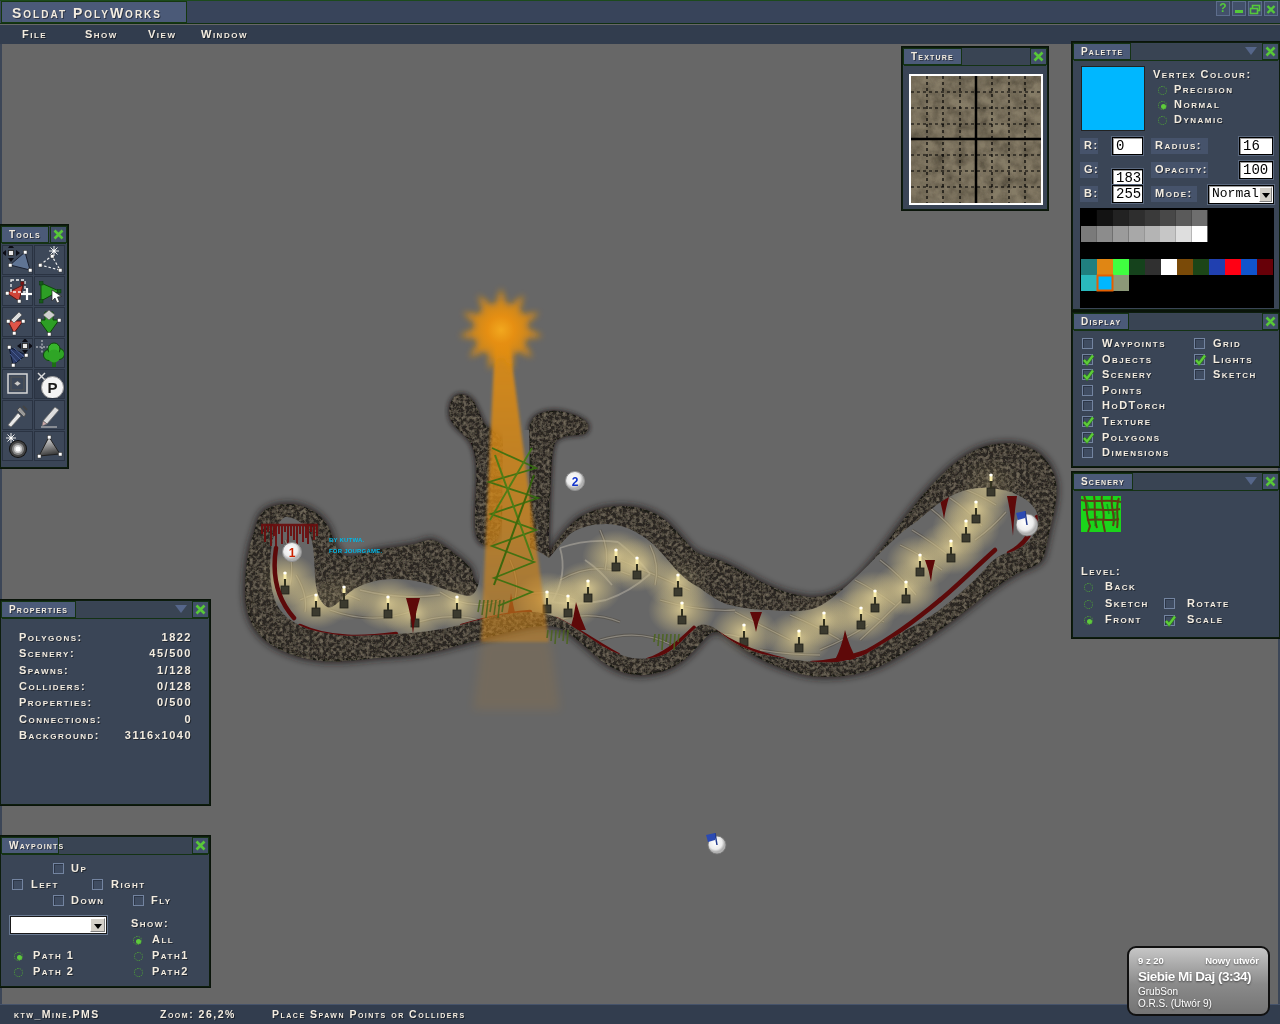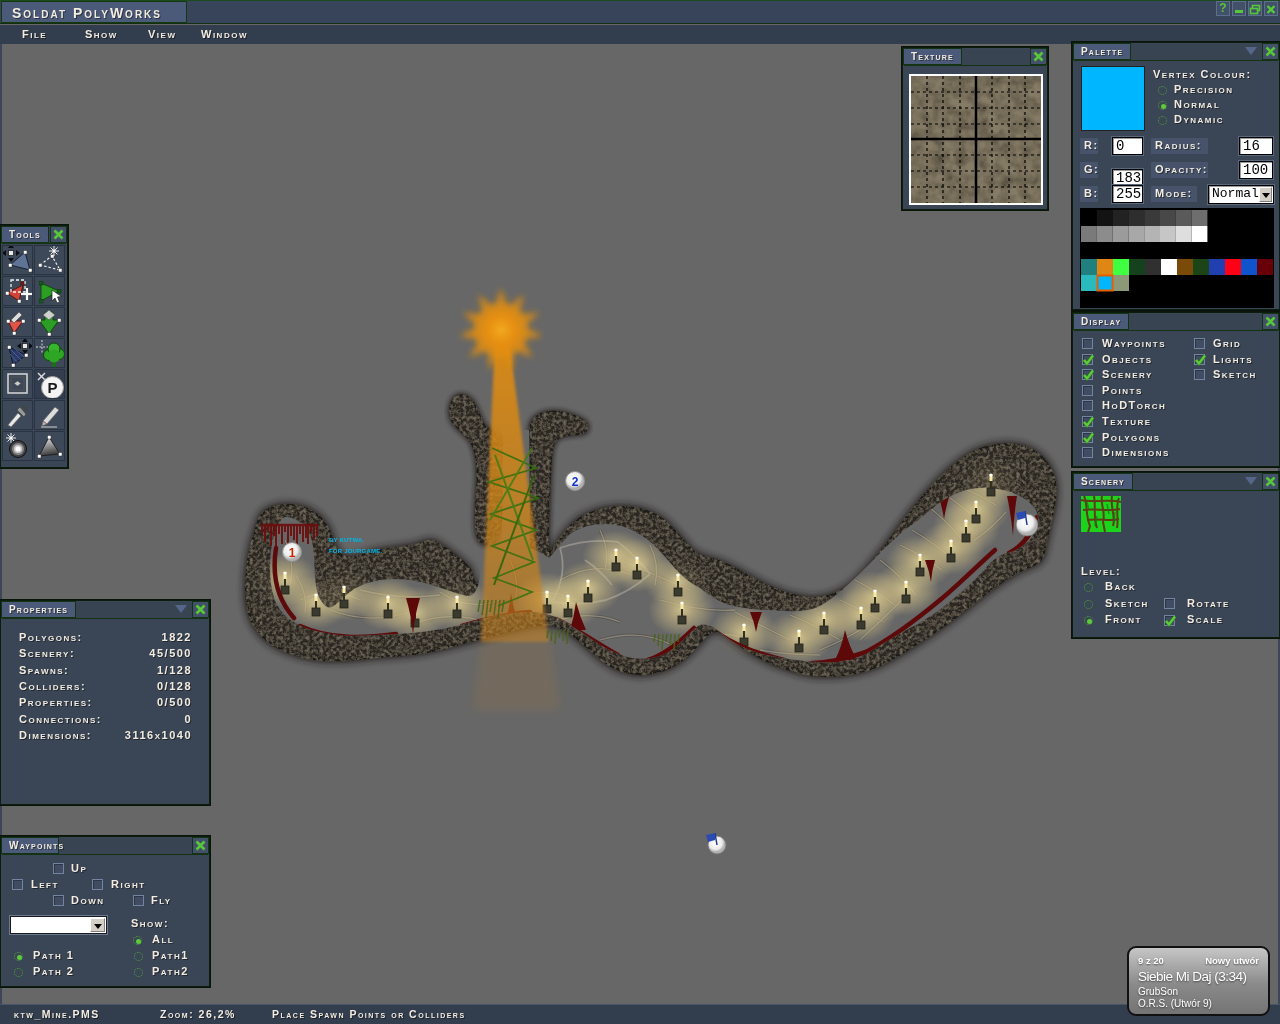--- a/index.html
+++ b/index.html
@@ -606,21 +606,21 @@
 <span class="lbl sc" style="left:18px;top:46px">Scenery:</span>
 <span class="lbl sc" style="right:17px;top:46px">45/500</span>
 <span class="lbl sc" style="left:18px;top:63px">Spawns:</span>
 <span class="lbl sc" style="right:17px;top:63px">1/128</span>
 <span class="lbl sc" style="left:18px;top:79px">Colliders:</span>
 <span class="lbl sc" style="right:17px;top:79px">0/128</span>
 <span class="lbl sc" style="left:18px;top:95px">Properties:</span>
 <span class="lbl sc" style="right:17px;top:95px">0/500</span>
 <span class="lbl sc" style="left:18px;top:112px">Connections:</span>
 <span class="lbl sc" style="right:17px;top:112px">0</span>
-<span class="lbl sc" style="left:18px;top:128px">Dimensions:</span>
+<span class="lbl sc" style="left:18px;top:128px">Background:</span>
 <span class="lbl sc" style="right:17px;top:128px">3116x1040</span>
 </div>
 <div class="win" style="left:0px;top:836px;width:210px;height:151px">
     <div class="wtitle"></div>
     <div class="wlabel sc" style="width:58px">Waypoints</div>
     <div class="wx">
       <svg width="15" height="15" viewBox="0 0 15 15">
         <path d="M3.5,3.5 L11.5,11.5 M11.5,3.5 L3.5,11.5" stroke="#58c838" stroke-width="2.6"></path>
       </svg>
     </div>
@@ -867,15 +867,15 @@
 </div>
 <div id="statusbar"></div>
 <span class="stxt sc" style="left:14px">ktw_Mine.PMS</span>
 <span class="stxt sc" style="left:160px">Zoom: 26,2%</span>
 <span class="stxt sc" style="left:272px">Place Spawn Points or Colliders</span>
 <div style="position:absolute;left:1127px;top:946px;width:143px;height:70px;
  background:linear-gradient(#c6c6c6,#8a8a8a 55%,#747474);border:2px solid #111;border-radius:9px;
  color:#fff;font-family:'Liberation Sans';text-shadow:0 1px 2px rgba(0,0,0,.55)">
 <div style="position:absolute;left:9px;top:7px;font-size:9.5px;font-weight:bold">9 z 20</div>
 <div style="position:absolute;right:9px;top:7px;font-size:9.5px;font-weight:bold">Nowy utwór</div>
-<div style="position:absolute;left:9px;top:21px;font-size:13.5px;font-weight:normal;letter-spacing:-0.5px;white-space:nowrap">Siebie Mi Daj (3:34)</div>
+<div style="position:absolute;left:9px;top:21px;font-size:13.5px;font-weight:bold;letter-spacing:-0.5px;white-space:nowrap">Siebie Mi Daj (3:34)</div>
 <div style="position:absolute;left:9px;top:38px;font-size:10px">GrubSon</div>
 <div style="position:absolute;left:9px;top:50px;font-size:10px">O.R.S. (Utwór 9)</div>
 </div>
 </body></html>

